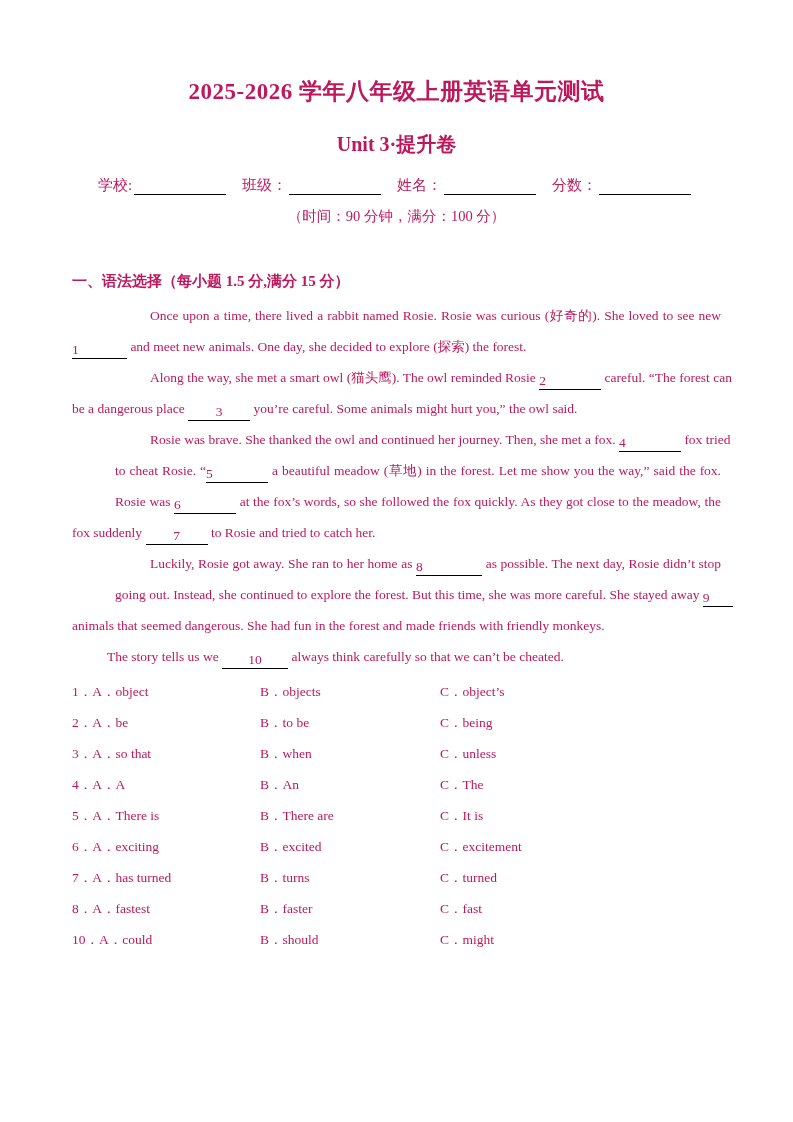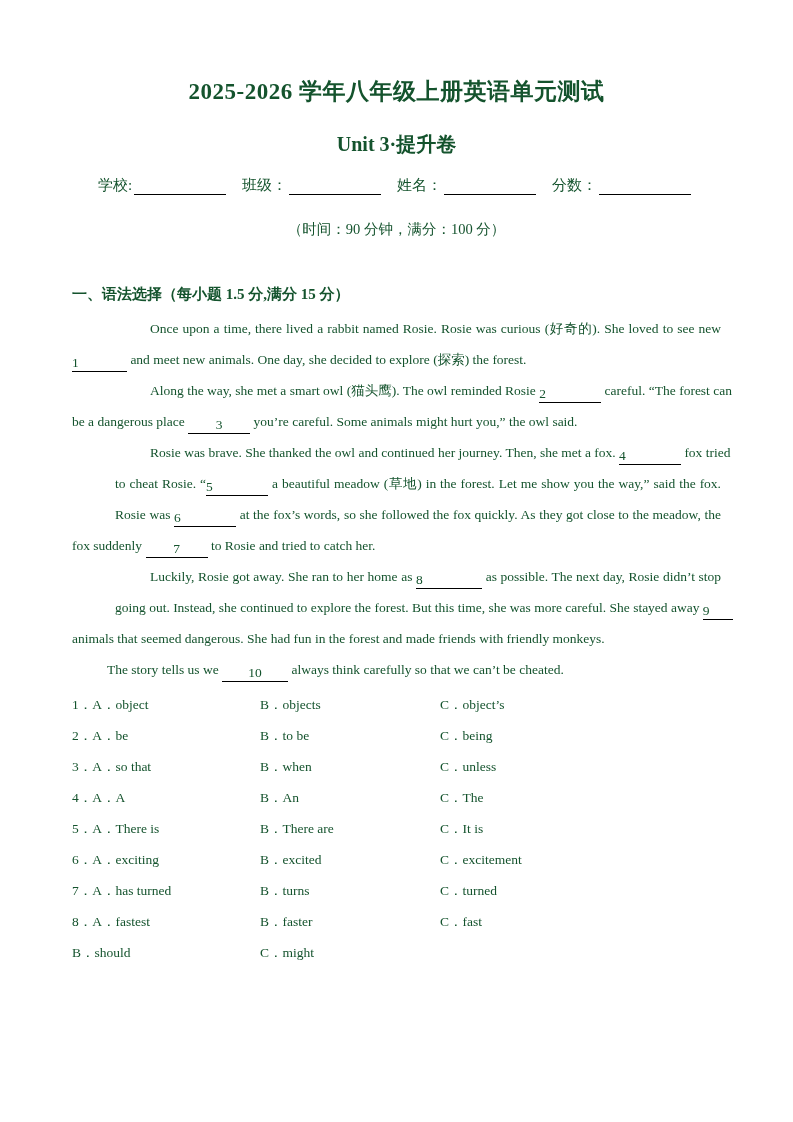--- a/index.html
+++ b/index.html
@@ -1,21 +1,21 @@
 <!DOCTYPE html>
 <html><head>
 <meta charset="utf-8">
 <style>
   html, body { margin: 0; padding: 0; background: #ffffff; }
   .page {
     width: 793px;
     height: 1122px;
     margin: 0 auto;
     background: #ffffff;
-    color: #14532d;
+    color: #be185d;
     box-sizing: border-box;
     padding: 78px 72px 0 72px;
     font-family: "Liberation Serif", "DejaVu Serif", serif;
     overflow: hidden;
   }
   .doc-title {
     text-align: center;
     font-size: 23px;
     font-weight: bold;
     line-height: 28px;
@@ -43,21 +43,21 @@
     width: 92px;
     height: 17px;
     border-bottom: 1px solid #000;
     margin-left: 2px;
     margin-right: 4px;
   }
   .time-note {
     text-align: center;
     font-size: 14.5px;
     line-height: 20px;
-    margin-top: 24px;
+    margin-top: 11px;
   }
   .section-heading {
     margin-top: 45px;
     font-size: 15px;
     font-weight: bold;
     line-height: 21px;
   }
   .passage { margin-top: 8px; }
   .line {
     font-size: 13.5px;
@@ -160,17 +160,18 @@
         <div class="opt-cell"><span class="opt-no">7．</span><span class="opt-a">A．has turned</span></div>
         <div class="opt-cell">B．turns</div>
         <div class="opt-cell">C．turned</div>
       </div>
       <div class="opt-row">
         <div class="opt-cell"><span class="opt-no">8．</span><span class="opt-a">A．fastest</span></div>
         <div class="opt-cell">B．faster</div>
         <div class="opt-cell">C．fast</div>
       </div>
       <div class="opt-row">
+        <div class="opt-cell"><span class="opt-no">10．</span><span class="opt-a">A．could</span></div>
         <div class="opt-cell">B．should</div>
         <div class="opt-cell">C．might</div>
       </div>
     </div>
 </div>
 
 </body></html>

